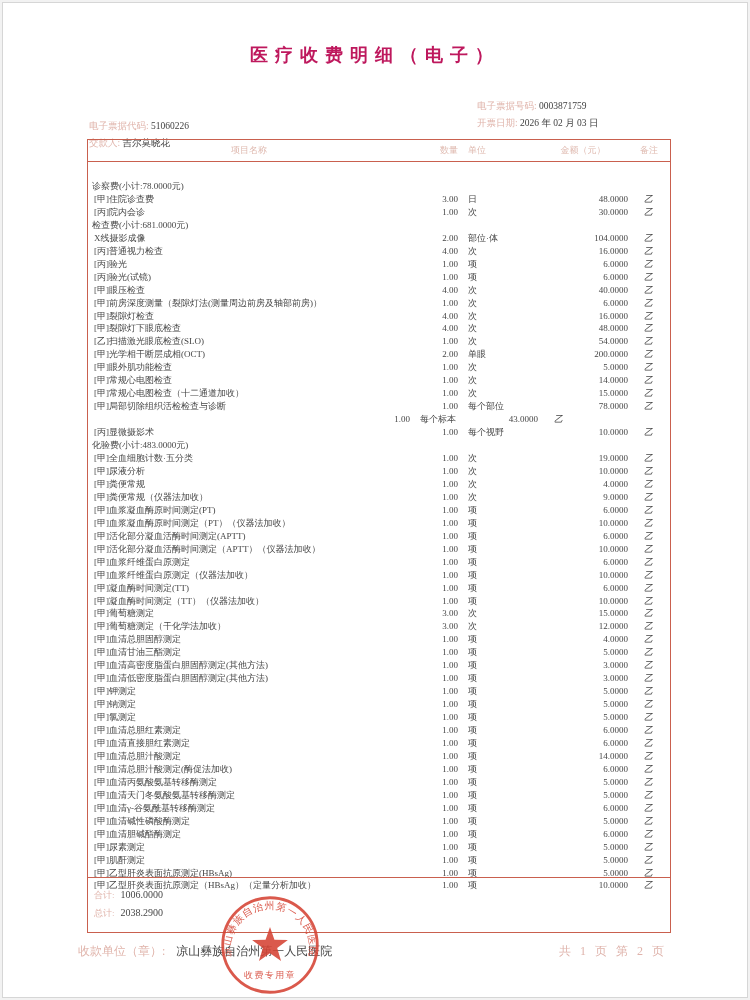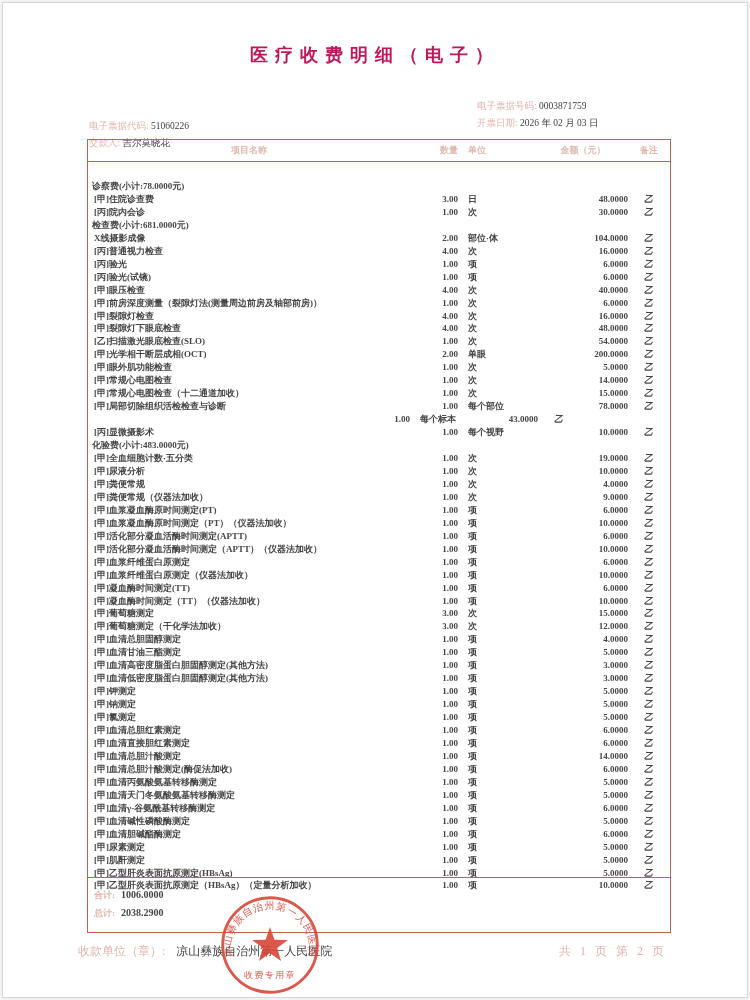--- a/index.html
+++ b/index.html
@@ -18,21 +18,21 @@
   }
   
   .meta{position:absolute;top:95px;left:86px;right:70px;font-size:9.5px;color:#454545;}
   .meta .faint{color:#e0b4ab;}
   .meta-left{position:absolute;left:0;top:0;line-height:17px;margin-top:20px;}
   .meta-right{position:absolute;left:388px;top:0;line-height:17px;}
   .meta b{font-weight:normal;color:#3e3e3e;}
   
   .bill{
     position:absolute;left:84px;top:136px;width:584px;height:794px;
-    border:1.5px solid #c9604e;box-sizing:border-box;font-weight:bold;
+    border:1.5px solid #c9604e;box-sizing:border-box;
   }
   .bill-header{
     display:grid;grid-template-columns:322px 48px 80px 90px 1fr;
     height:21px;align-items:center;border-bottom:1px solid #c9604e;
     color:#dfb9af;font-size:9px;
   }
   .bill-header .h-name{text-align:center;}
   .bill-header .h-qty{text-align:right;}
   .bill-header .h-unit{text-align:left;padding-left:10px;}
   .bill-header .h-amount{text-align:center;}

